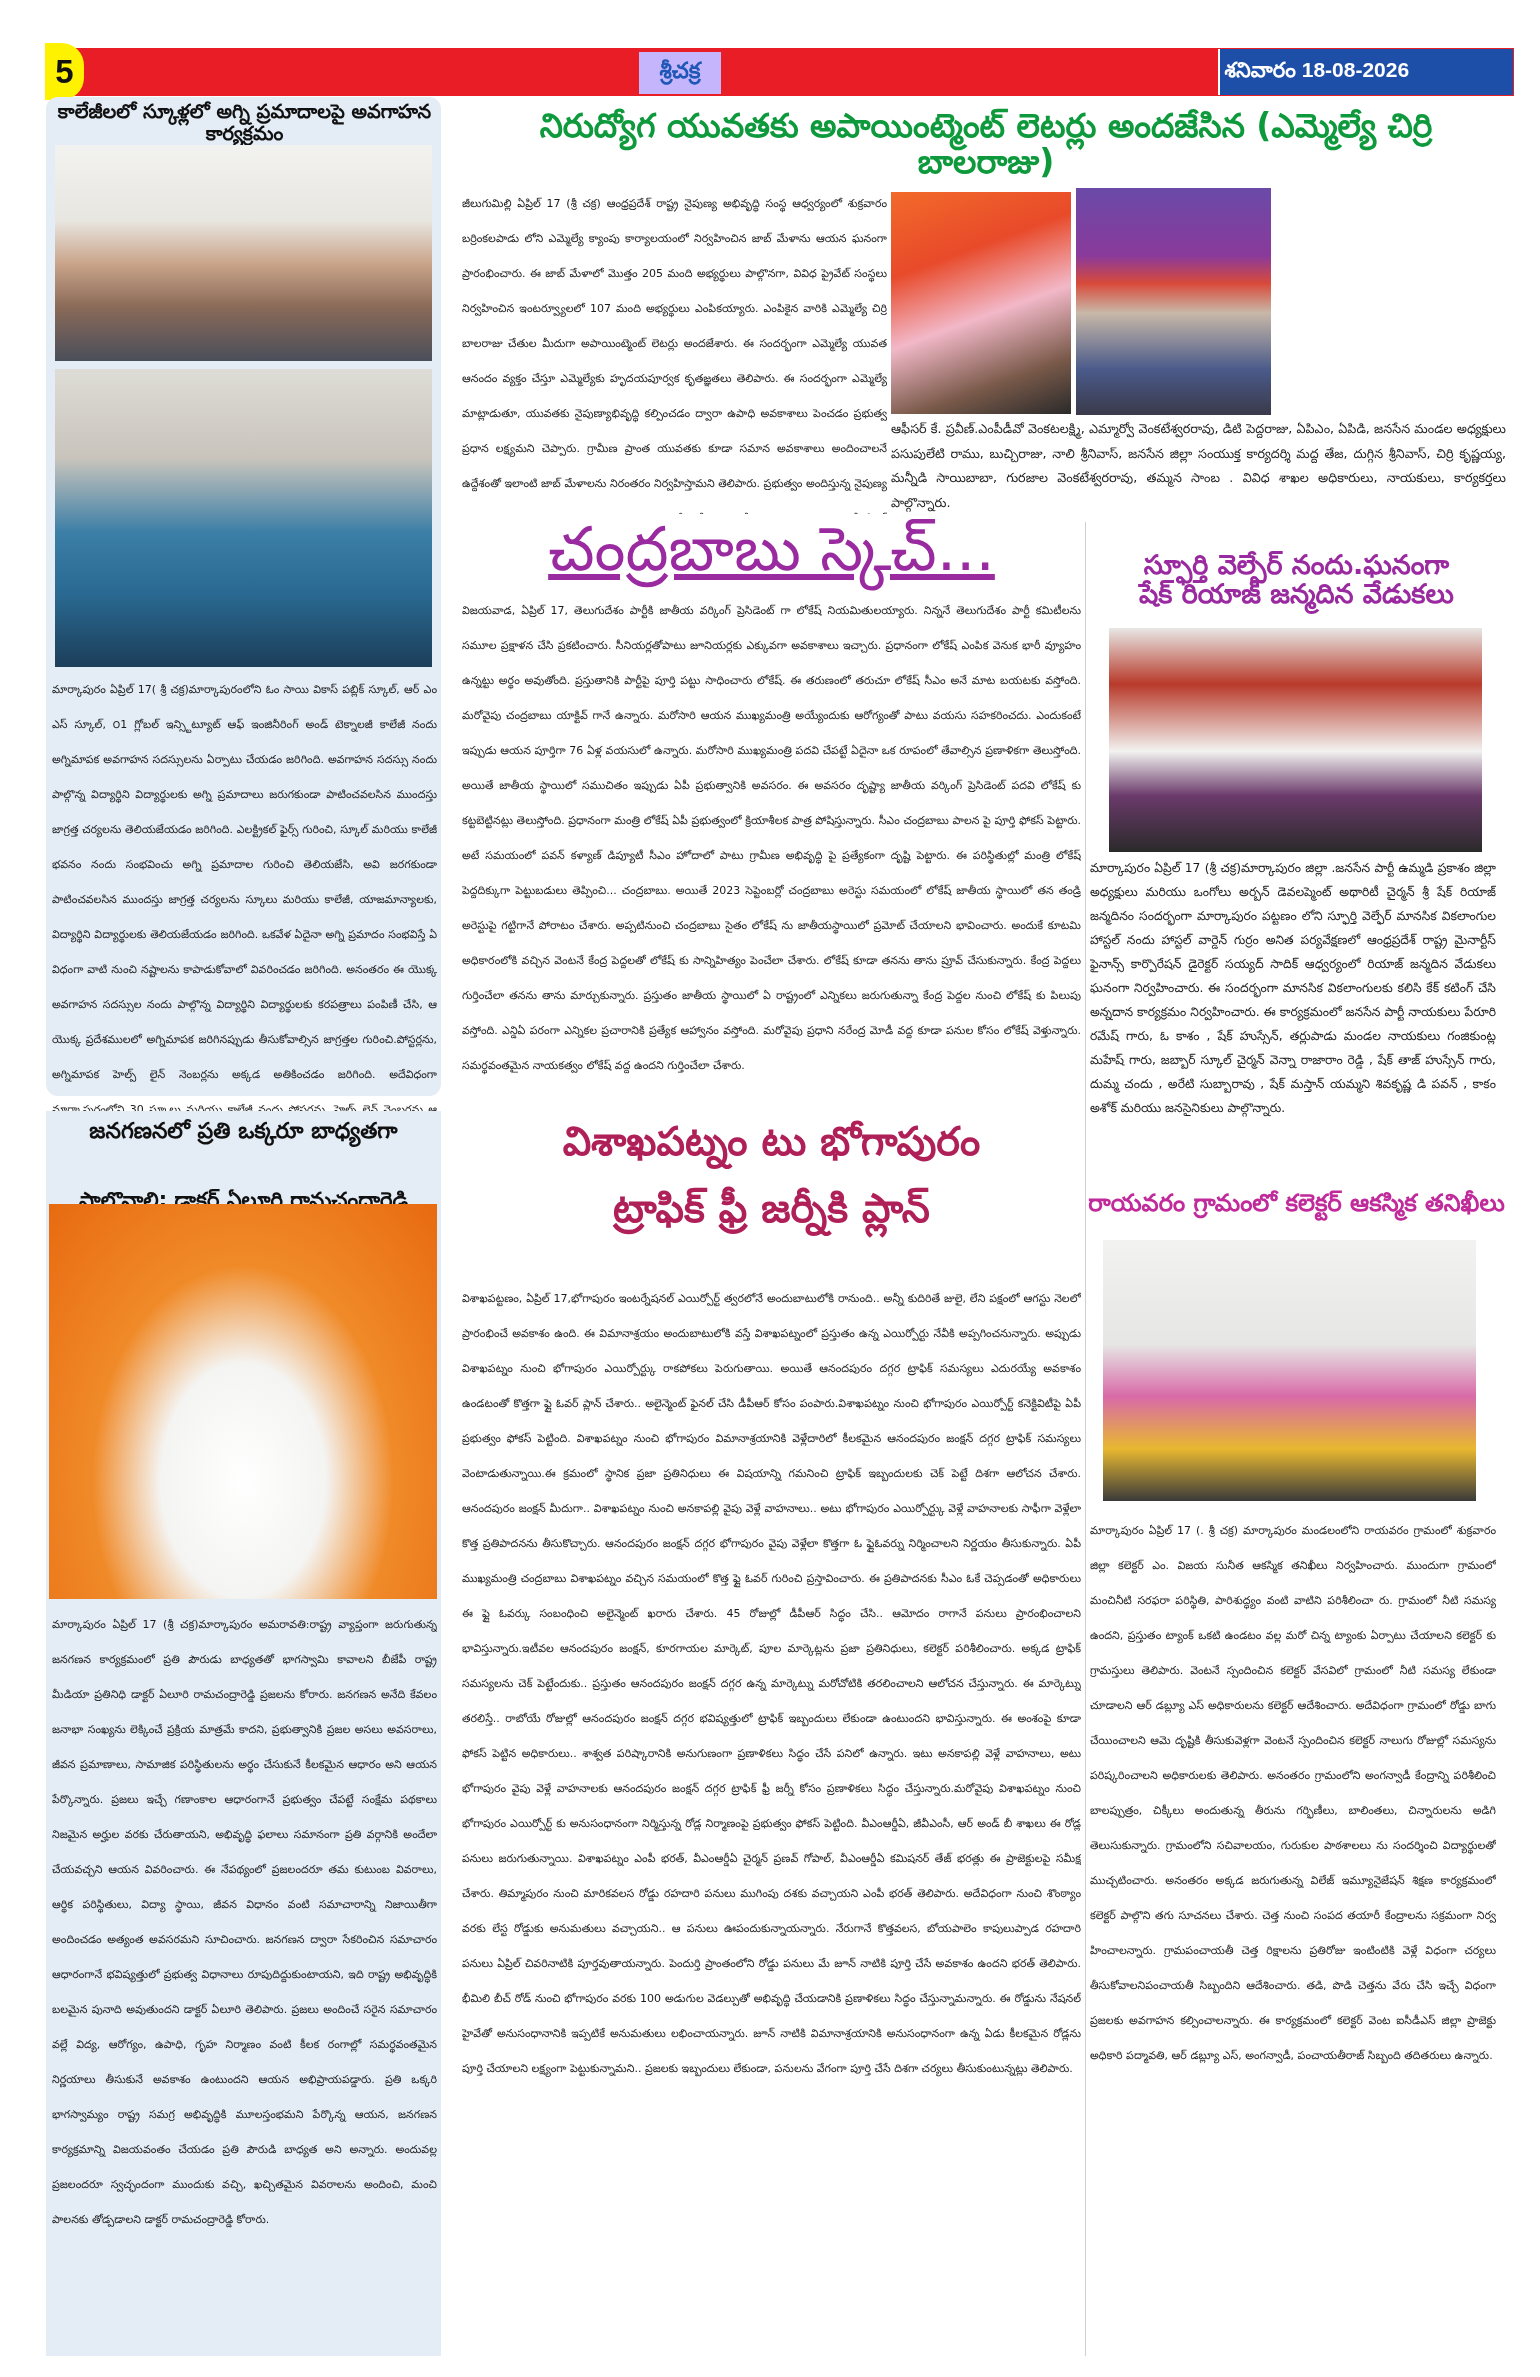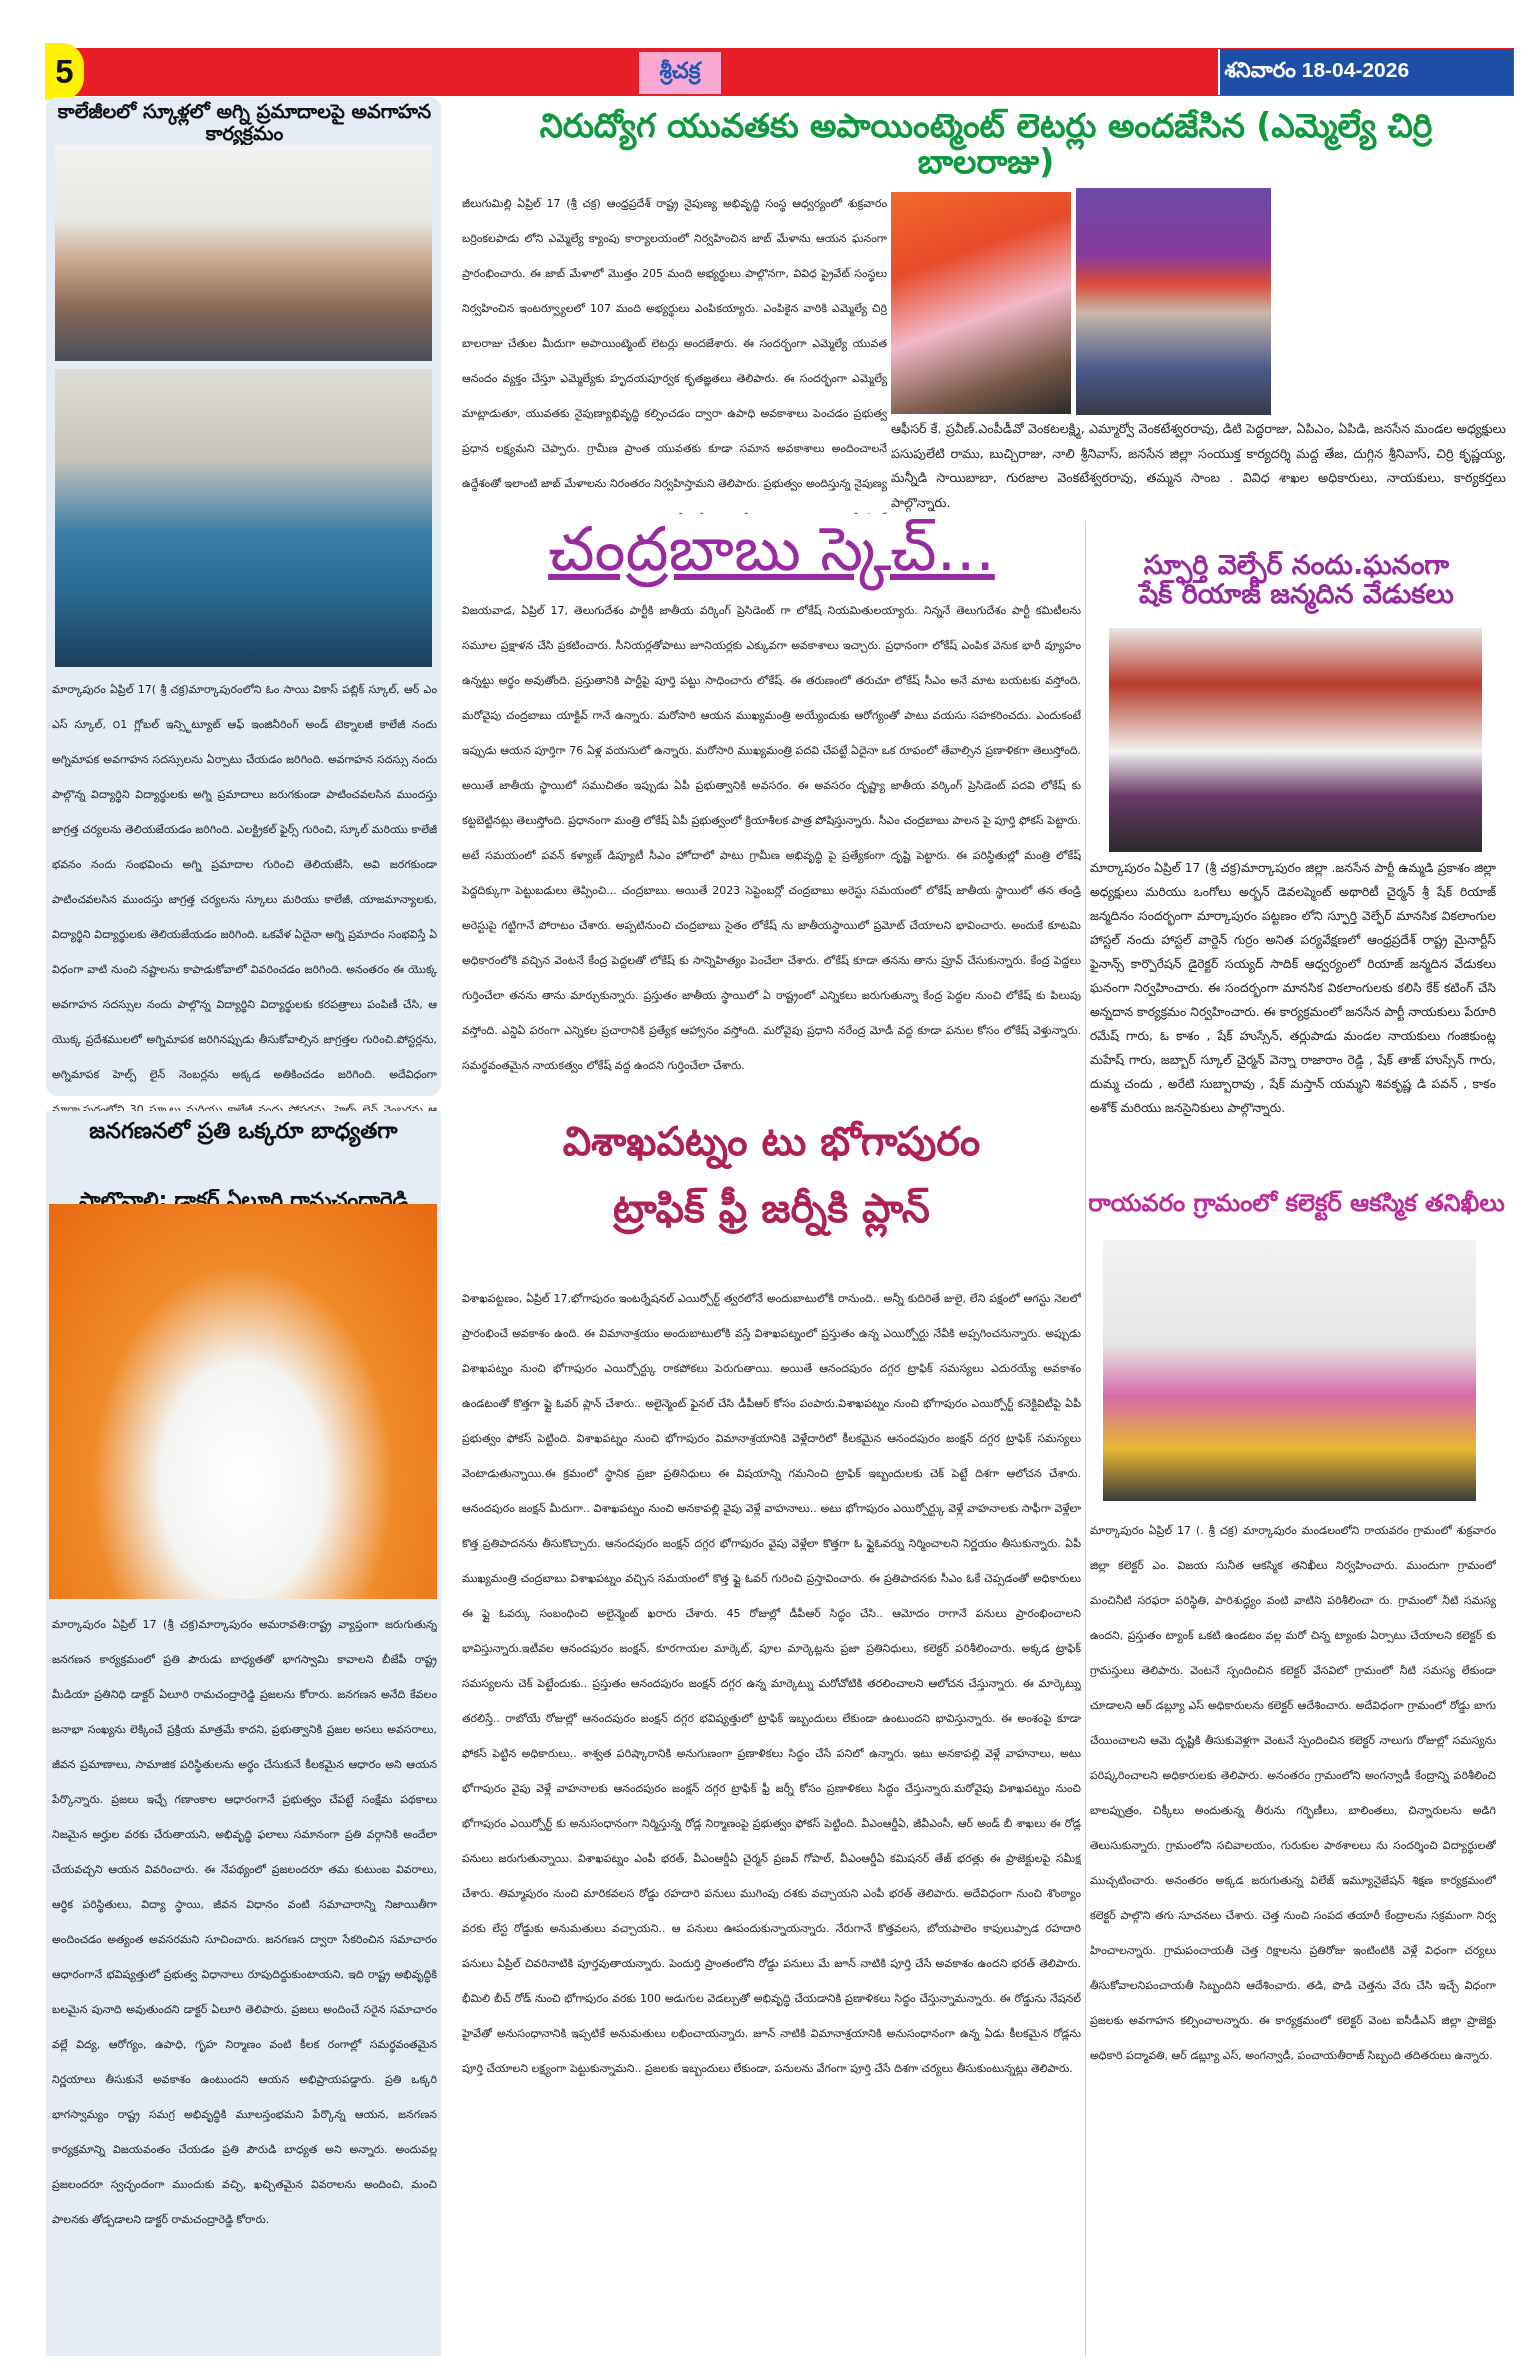--- a/index.html
+++ b/index.html
@@ -2,21 +2,21 @@
 <html style="font-size:12px"><head>
 <meta charset="utf-8">
 <style>
   html, body { margin:0; padding:0; background:#ffffff; }
   body { width:1541px; height:2377px; position:relative; overflow:hidden; font-family:"DejaVu Sans", sans-serif; color:#1a1a1a; }
   .abs { position:absolute; box-sizing:border-box; }
 
   
   .masthead { left:45px; top:48px; width:1469px; height:48px; background:#e81d25; }
   .page-num { left:45px; top:43px; width:39px; height:57px; background:#fff200; border-radius:0 22.4px 22.4px 0; display:flex; align-items:center; justify-content:center; font:bold 33px "Liberation Sans", sans-serif; color:#111; }
-  .logo { left:639px; top:52px; width:82px; height:42px; background:#f9a8d4; display:flex; align-items:center; justify-content:center; font:bold 22.4px "DejaVu Sans", sans-serif; color:#1e57b5; }
+  .logo { left:639px; top:52px; width:82px; height:42px; background:#c4b5fd; display:flex; align-items:center; justify-content:center; font:bold 22.4px "DejaVu Sans", sans-serif; color:#1e57b5; }
   .date-box { left:1218px; top:49px; width:295px; height:46px; background:#1e4fa8; border-left:2.2px solid #fff; display:flex; align-items:center; padding-left:4.5px; font:bold 21px "Liberation Sans", sans-serif; color:#fff; }
 
   
   .left-panel { left:46px; top:97px; width:395px; background:#e4ecf6; border-radius:12px; }
   .panel1 { height:999px; }
   .panel2 { top:1111px; height:1245px; border-radius:0; }
 
   .head-black { font-family:"DejaVu Sans", sans-serif; font-weight:bold; color:#111; line-height:1.15; text-align:center; }
   .head-green { font-family:"DejaVu Sans", sans-serif; font-weight:bold; color:#0e9a3c; line-height:1.1; text-align:center; }
   .head-purple { font-family:"DejaVu Sans", sans-serif; font-weight:bold; color:#9a2aa0; line-height:1.15; text-align:center; }
@@ -35,21 +35,21 @@
   .photo-inspection { background:linear-gradient(180deg,#f2f2f0 0%,#e6e6e4 40%,#d86aa8 60%,#e8b830 80%,#3a3a3a 100%); }
 
   .col-rule { background:#cfcfcf; }
 </style>
 </head>
 <body>
 
 <div class="abs masthead"></div>
 <div class="abs page-num">5</div>
 <div class="abs logo">శ్రీచక్ర</div>
-<div class="abs date-box">శనివారం 18-04-2026</div>
+<div class="abs date-box">శనివారం 18-08-2026</div>
 
 <div class="abs left-panel panel1"></div>
 <div class="abs head-black" style="left:52px;top:101px;width:385px;font-size:19.4px;">కాలేజీలలో స్కూళ్లలో అగ్ని ప్రమాదాలపై అవగాహన కార్యక్రమం</div>
 <div class="abs photo photo-classroom" style="left:55px;top:145px;width:377px;height:216px;"></div>
 <div class="abs photo photo-students" style="left:55px;top:369px;width:377px;height:298px;"></div>
 <div class="abs body-text" style="left:52px;top:672px;width:385px;height:440px;">మార్కాపురం ఏప్రిల్ 17( శ్రీ చక్ర)మార్కాపురంలోని ఓం సాయి వికాస్ పబ్లిక్ స్కూల్, ఆర్ ఎం ఎస్ స్కూల్, ౦1 గ్లోబల్ ఇన్స్టిట్యూట్ ఆఫ్ ఇంజినీరింగ్ అండ్ టెక్నాలజీ కాలేజీ నందు అగ్నిమాపక అవగాహన సదస్సులను ఏర్పాటు చేయడం జరిగింది. అవగాహన సదస్సు నందు పాల్గొన్న విద్యార్థిని విద్యార్థులకు అగ్ని ప్రమాదాలు జరుగకుండా పాటించవలసిన ముందస్తు జాగ్రత్త చర్యలను తెలియజేయడం జరిగింది. ఎలక్ట్రికల్ ఫైర్స్ గురించి, స్కూల్ మరియు కాలేజీ భవనం నందు సంభవించు అగ్ని ప్రమాదాల గురించి తెలియజేసి, అవి జరగకుండా పాటించవలసిన ముందస్తు జాగ్రత్త చర్యలను స్కూలు మరియు కాలేజీ, యాజమాన్యాలకు, విద్యార్థిని విద్యార్థులకు తెలియజేయడం జరిగింది. ఒకవేళ ఏదైనా అగ్ని ప్రమాదం సంభవిస్తే ఏ విధంగా వాటి నుంచి నష్టాలను కాపాడుకోవాలో వివరించడం జరిగింది. అనంతరం ఈ యొక్క అవగాహన సదస్సుల నందు పాల్గొన్న విద్యార్థిని విద్యార్థులకు కరపత్రాలు పంపిణీ చేసి, ఆ యొక్క ప్రదేశములలో అగ్నిమాపక జరిగినప్పుడు తీసుకోవాల్సిన జాగ్రత్తల గురించి.పోస్టర్లను, అగ్నిమాపక హెల్ప్ లైన్ నెంబర్లను అక్కడ అతికించడం జరిగింది. అదేవిధంగా మార్కాపురంలోని 30 స్కూలు మరియు కాలేజీ నందు పోస్టర్లను, హెల్ప్ లైన్ నెంబర్లను ఆ యొక్క స్కూలు మరియు కాలేజీ ఆవరణములలో అందరికీ కనిపించే విధంగా ఉంచడం జరిగింది. ఈ కార్యక్రమంలో అగ్నిమాపక అధికారి రేగులగడ్డ రామకృష్ణ, ఇతర సిబ్బంది పాల్గొన్నారు.</div>
 
 <div class="abs left-panel panel2"></div>
 <div class="abs head-black" style="left:49px;top:1118px;width:389px;font-size:22px;">జనగణనలో ప్రతి ఒక్కరూ బాధ్యతగా</div>
 <div class="abs head-black" style="left:49px;top:1188px;width:389px;font-size:21px;">పాల్గొనాలి: డాక్టర్ ఏలూరి రామచంద్రారెడ్డి</div>

